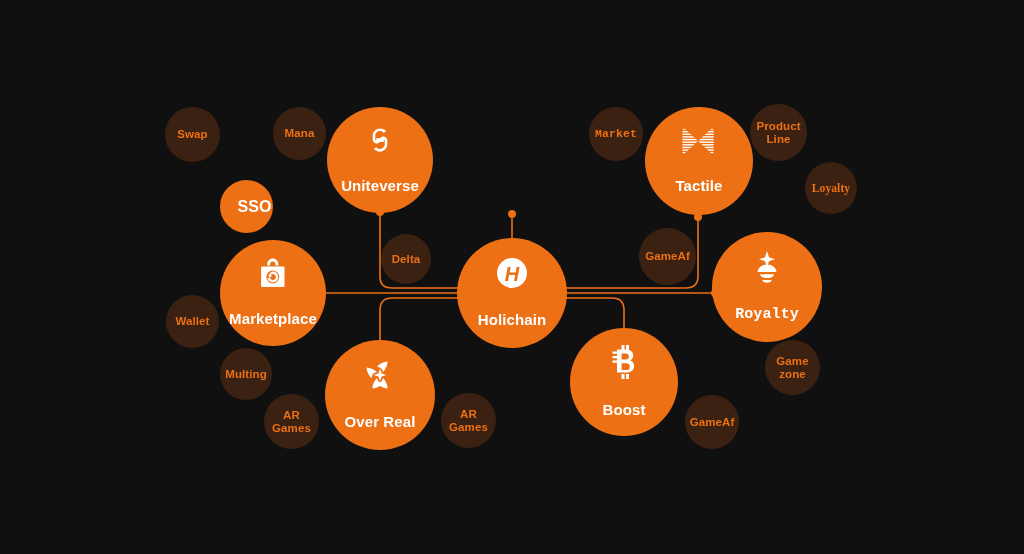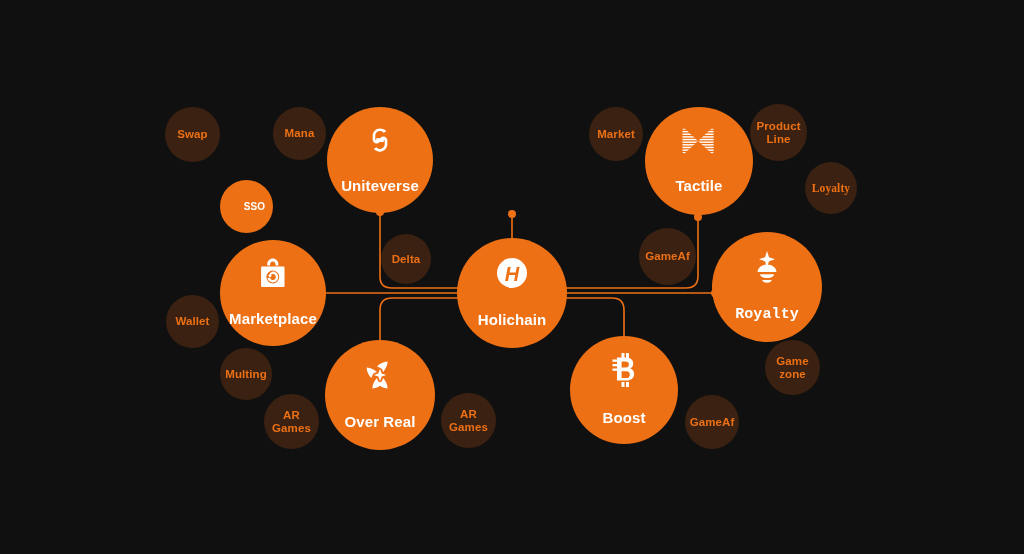--- a/index.html
+++ b/index.html
@@ -106,21 +106,21 @@
   </svg>
 
   <div class="node small" style="left:165px; top:107px; width:55px; height:55px;">
     <span class="node-label">Swap</span>
   </div>
 
   <div class="node small" style="left:273px; top:107px; width:53px; height:53px;">
     <span class="node-label">Mana</span>
   </div>
 
-  <div class="node small" style="left:589px; top:107px; width:54px; height:54px;">
+  <div class="node small" style="left:589px; top:107px; width:54px; height:54px;font-family:Liberation Mono, monospace;">
     <span class="node-label">Market</span>
   </div>
 
   <div class="node small" style="left:750px; top:104px; width:57px; height:57px;">
     <span class="node-label">Product
 Line</span>
   </div>
 
   <div class="node small" style="left:805px; top:162px; width:52px; height:52px;font-family:Liberation Serif, serif;">
     <span class="node-label">Loyalty</span>
@@ -155,21 +155,21 @@
   <div class="node small" style="left:765px; top:340px; width:55px; height:55px;">
     <span class="node-label">Game
 zone</span>
   </div>
 
   <div class="node small" style="left:685px; top:395px; width:54px; height:54px;">
     <span class="node-label">GameAf</span>
   </div>
 
   <div class="node primary nolabelicon" style="left:220px; top:180px; width:53px; height:53px;">
-    <span class="node-label" style="font-size:10px;margin-left:16px;">SSO</span>
+    <span class="node-label" style="font-size:16px;margin-left:16px;">SSO</span>
   </div>
 
   <div class="node primary" style="left:327px; top:107px; width:106px; height:106px;">
     <span class="node-icon">
       <svg width="30" height="30" viewBox="0 0 32 32">
         <g fill="#ffffff">
           <path d="M16 3.6c-4.3 0-7.8 3.5-7.8 7.8v4.1c0 2.3 1.9 4.2 4.2 4.2 2.3 0 4.2-1.9 4.2-4.2V14h-4.6v1.6c0 .3-.2.5-.5.5s-.5-.2-.5-.5v-4.2c0-2.7 2.2-4.9 5-4.9 1.6 0 3 .7 3.9 1.9l2.7-2C21.1 4.9 18.7 3.6 16 3.6z"></path>
           <path d="M16 28.4c4.3 0 7.8-3.5 7.8-7.8v-4.1c0-2.3-1.9-4.2-4.2-4.2-2.3 0-4.2 1.9-4.2 4.2V18h4.6v-1.6c0-.3.2-.5.5-.5s.5.2.5.5v4.2c0 2.7-2.2 4.9-5 4.9-1.6 0-3-.7-3.9-1.9l-2.7 2c1.5 1.5 3.9 2.8 6.6 2.8z"></path>
         </g>
       </svg>
@@ -248,21 +248,21 @@
           <path d="M18.8 13.2c2.6-2.6 6.6-4.8 10.6-4.8 0 4-2.2 8-4.8 10.6 0 0-1-3.3-2.4-4.7-1.4-1.4-3.4-1.1-3.4-1.1z" transform="rotate(90 16 16)"></path>
           <path d="M13.2 18.8C10.6 21.4 8.4 25.4 8.4 29.4c4 0 8-2.2 10.6-4.8 0 0-3.3-1-4.7-2.4-1.4-1.4-1.1-3.4-1.1-3.4z"></path>
           <path d="M18.8 18.8c2.6 2.6 6.6 4.8 10.6 4.8 0-4-2.2-8-4.8-10.6 0 0-1 3.3-2.4 4.7-1.4 1.4-3.4 1.1-3.4 1.1z" transform="rotate(-90 16 16)"></path>
           <path d="M16 9.8 L17.6 14.4 L22.2 16 L17.6 17.6 L16 22.2 L14.4 17.6 L9.8 16 L14.4 14.4 Z"></path>
         </g>
       </svg>
     </span>
     <span class="node-label">Over Real</span>
   </div>
 
-  <div class="node primary" style="left:570px; top:336px; width:108px; height:108px;align-items:center;">
+  <div class="node primary" style="left:570px; top:328px; width:108px; height:108px;align-items:center;">
     <span class="node-icon">
       <svg width="24" height="34" viewBox="0 0 24 34">
         <g fill="#ffffff">
           <rect x="9.5" y="0" width="3" height="5"></rect>
           <rect x="14" y="0" width="3" height="5"></rect>
           <rect x="9.5" y="29" width="3" height="5"></rect>
           <rect x="14" y="29" width="3" height="5"></rect>
           <path d="M5 4.5h9.5c3.9 0 6.7 2.4 6.7 6.1 0 2.3-1.1 4-2.9 4.9 2.3.8 3.8 2.8 3.8 5.5 0 4-3 6.5-7.4 6.5H5zm4.6 3.9v6.1h4.3c1.9 0 3-1.1 3-3s-1.1-3.1-3-3.1zm0 9.8v6.9h4.9c2.1 0 3.3-1.3 3.3-3.4s-1.2-3.5-3.3-3.5z"></path>
           <rect x="0.5" y="6.5" width="7" height="2.3"></rect>
           <rect x="0.5" y="11" width="7" height="2.3"></rect>

